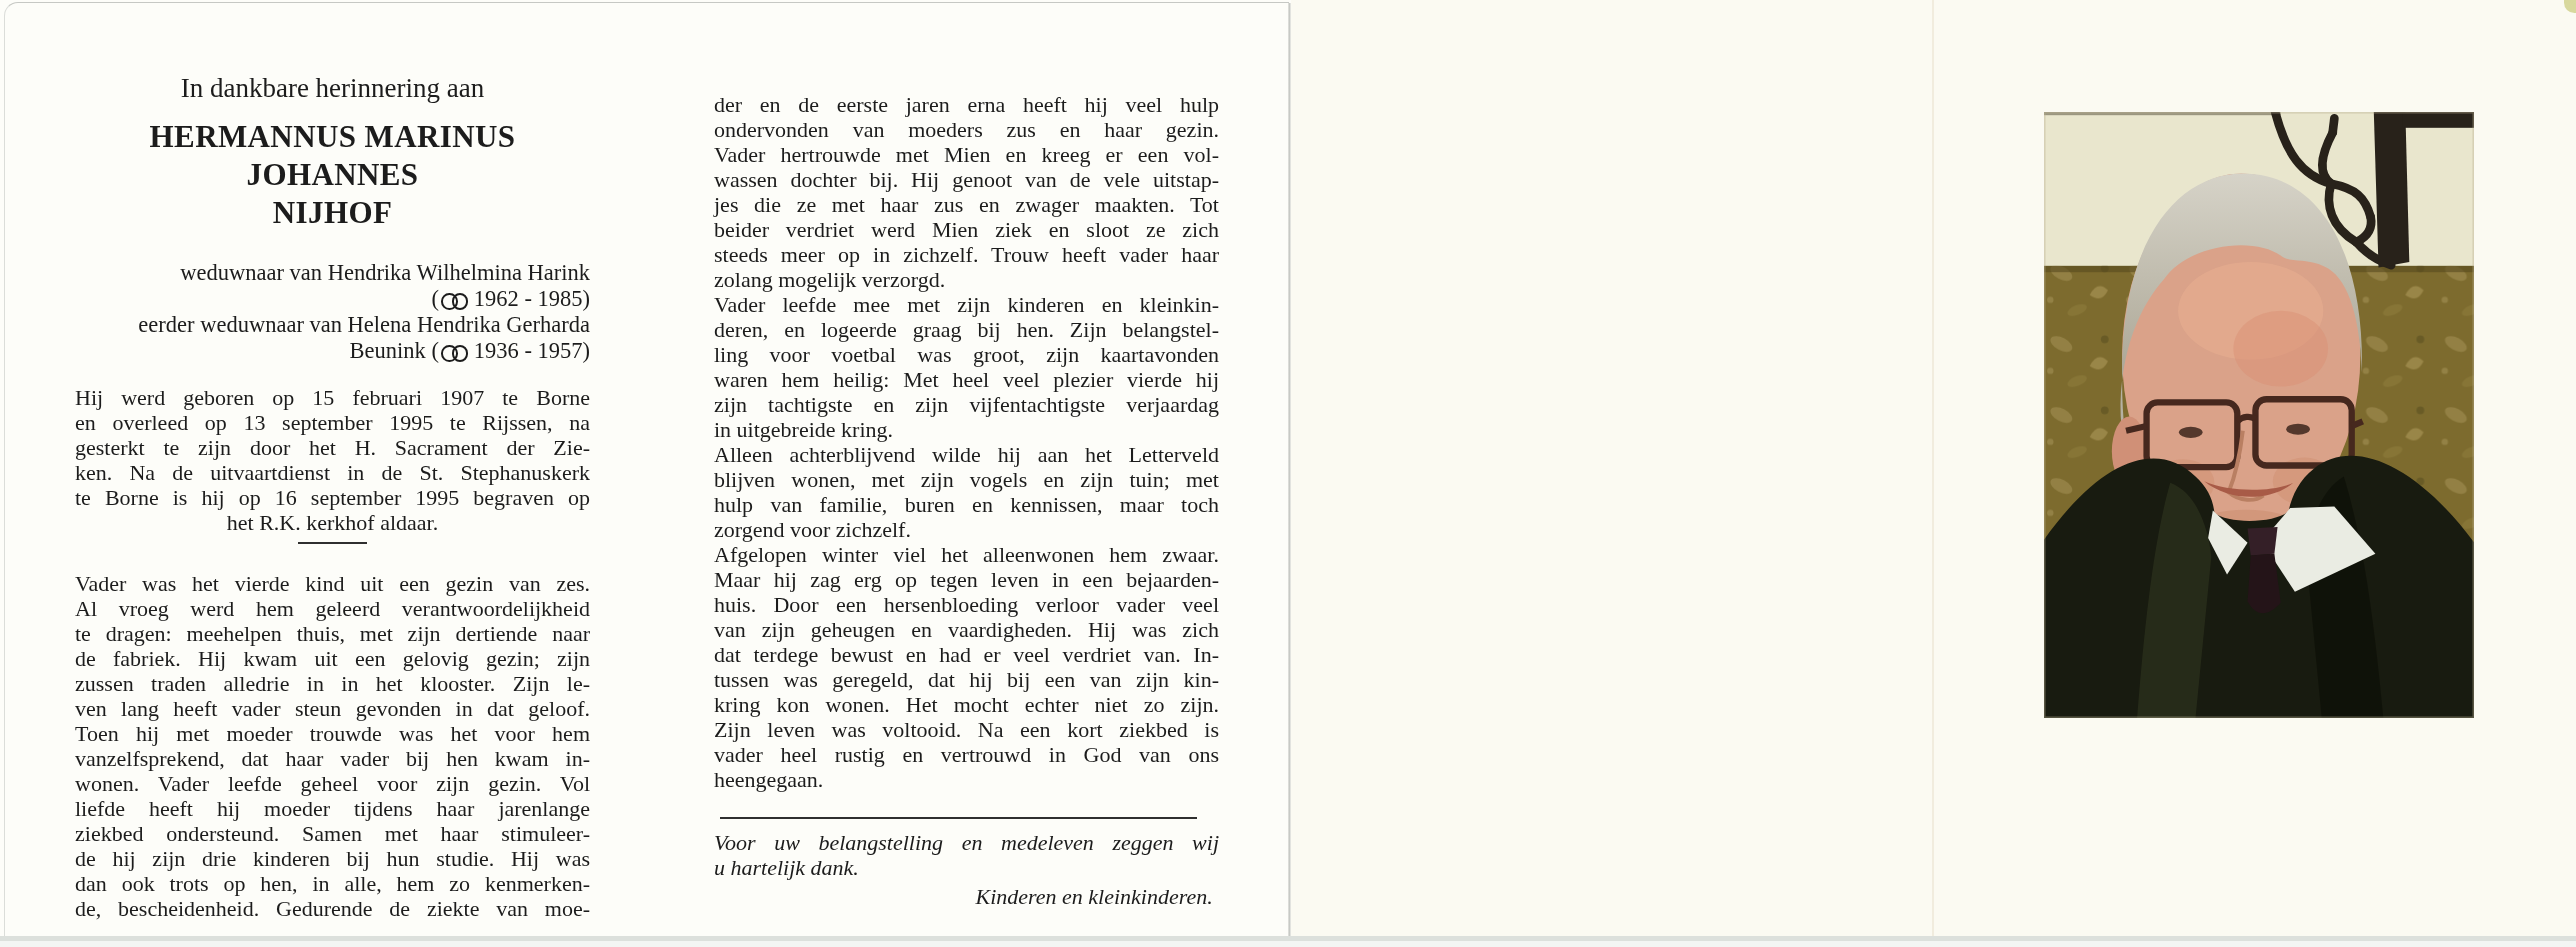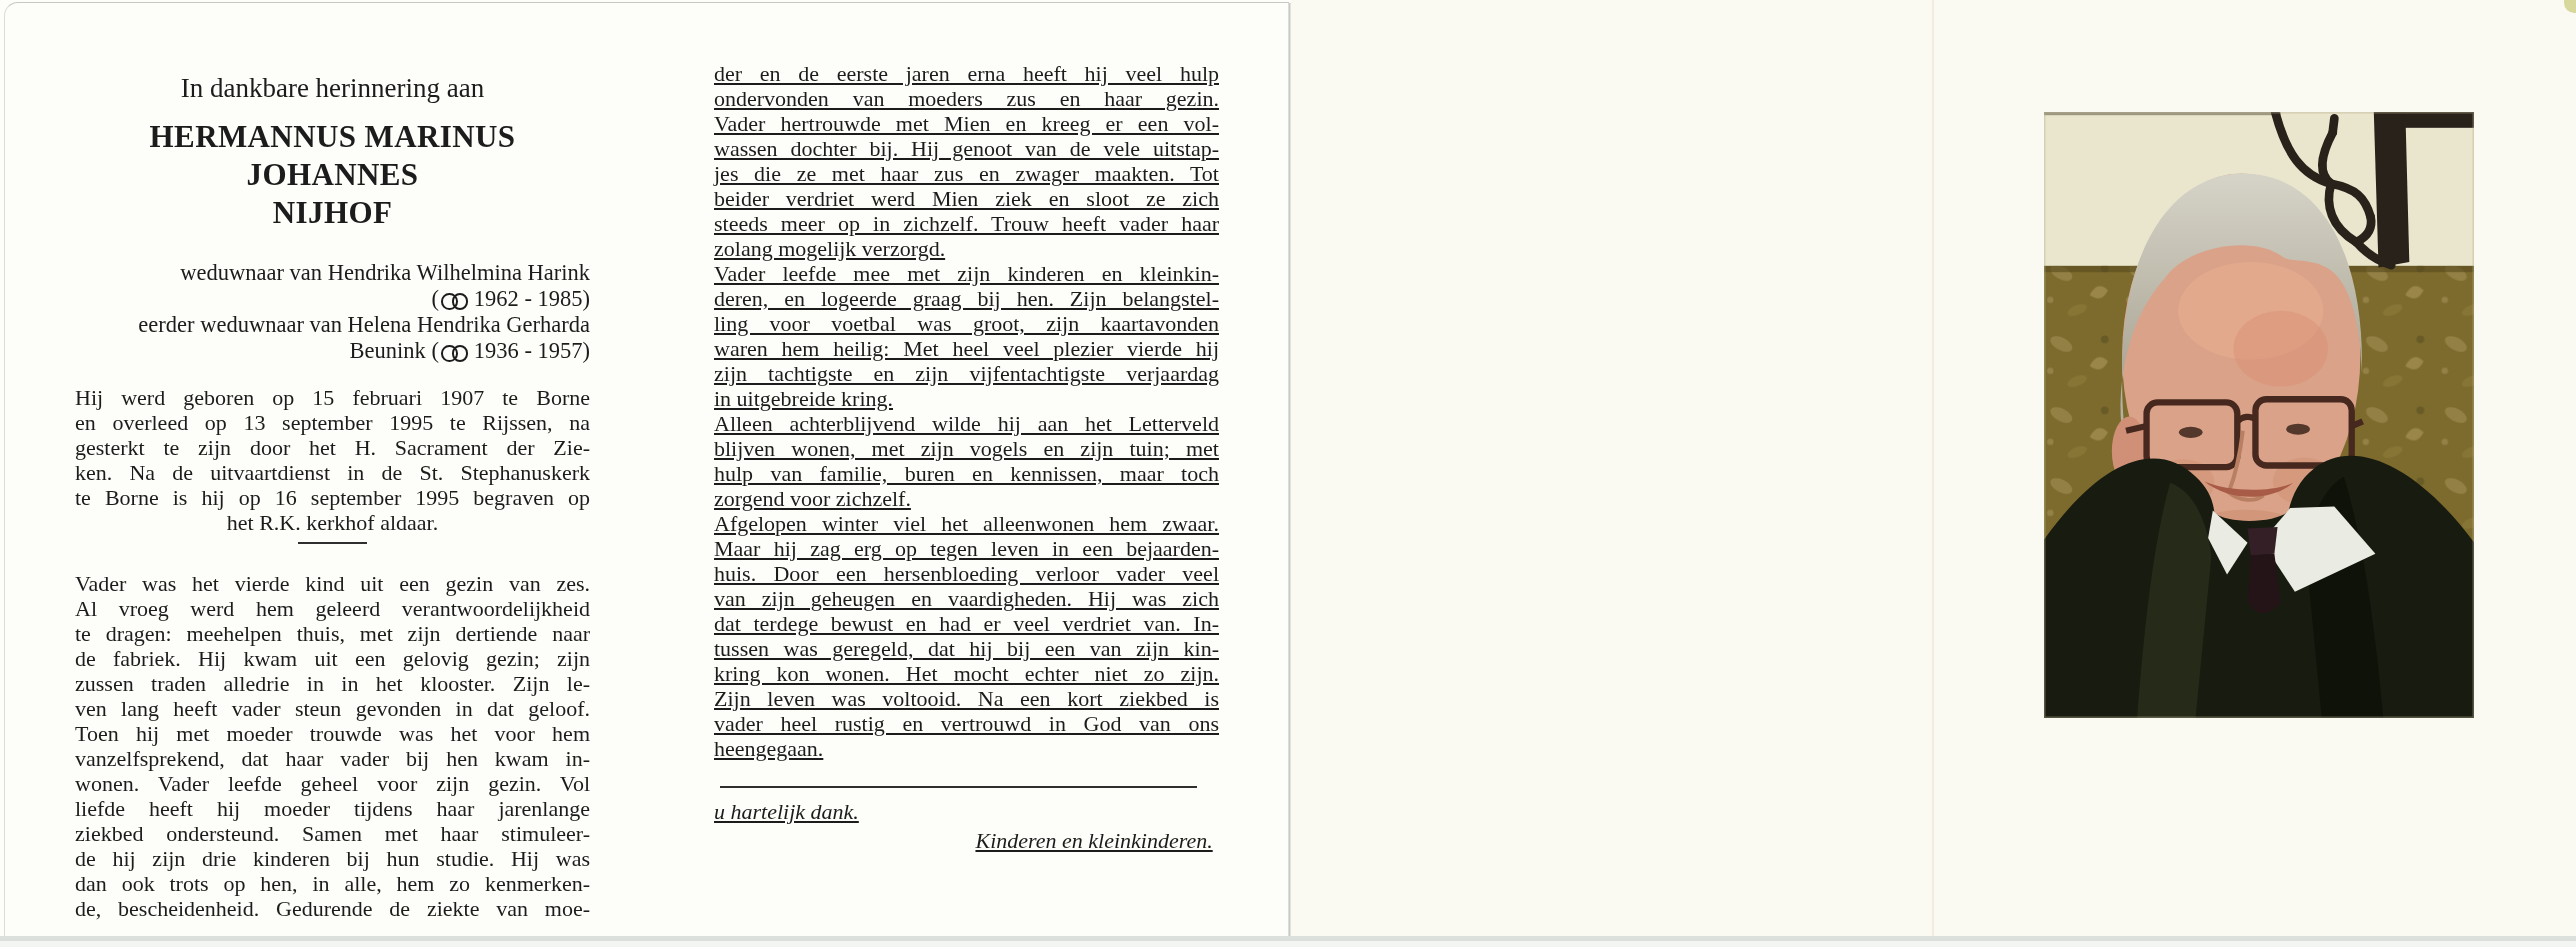--- a/index.html
+++ b/index.html
@@ -56,21 +56,21 @@
   }
   .name-line{display:block;}
   .widow-block{margin-top:28px;font-size:22.5px;line-height:26px;text-align:right;}
   .widow-line{display:block;}
   .para-birth{margin-top:20.5px;}
   .para-life{margin-top:27px;}
 
   .rule-short{width:69px;height:2.4px;background:#2f2f2f;margin:7px auto 0 auto;}
   .rule-long{width:477px;height:2.4px;background:#2f2f2f;margin:25px 0 0 5.5px;}
 
-  #col-mid .flow{padding-top:61px;text-decoration:underline;}
+  #col-mid .flow{padding-top:92px;}
   .thanks{margin-top:11px;font-style:italic;font-size:22px;line-height:25px;}
   .signature{
     margin-top:4.7px;font-style:italic;font-size:22px;line-height:24px;
     text-align:right;padding-right:6.3px;
   }
 
   
   .rings{display:inline-block;vertical-align:-3.2px;white-space:nowrap;margin:0 5.5px 0 2.4px;line-height:0;}
   .ring{display:inline-block;width:12.6px;height:12.6px;border:2.4px solid #1c1c1c;border-radius:50%;}
   .ring + .ring{margin-left:-6.3px;}
@@ -170,20 +170,21 @@
           <div class="tline">tussen was geregeld, dat hij bij een van zijn kin-</div>
           <div class="tline">kring kon wonen. Het mocht echter niet zo zijn.</div>
           <div class="tline">Zijn leven was voltooid. Na een kort ziekbed is</div>
           <div class="tline">vader heel rustig en vertrouwd in God van ons</div>
           <div class="tline lastline">heengegaan.</div>
         </div>
 
       <div class="rule-long"></div>
 
       <div class="thanks">
+          <div class="tline">Voor uw belangstelling en medeleven zeggen wij</div>
           <div class="tline lastline">u hartelijk dank.</div>
         </div>
       <div class="signature">Kinderen en kleinkinderen.</div>
     </div>
   </div>
 
   <div id="photo">
     <svg width="430" height="606" viewBox="0 0 545 768" xmlns="http://www.w3.org/2000/svg" role="img">
       <defs>
         <pattern id="damask" patternUnits="userSpaceOnUse" width="100" height="90">

